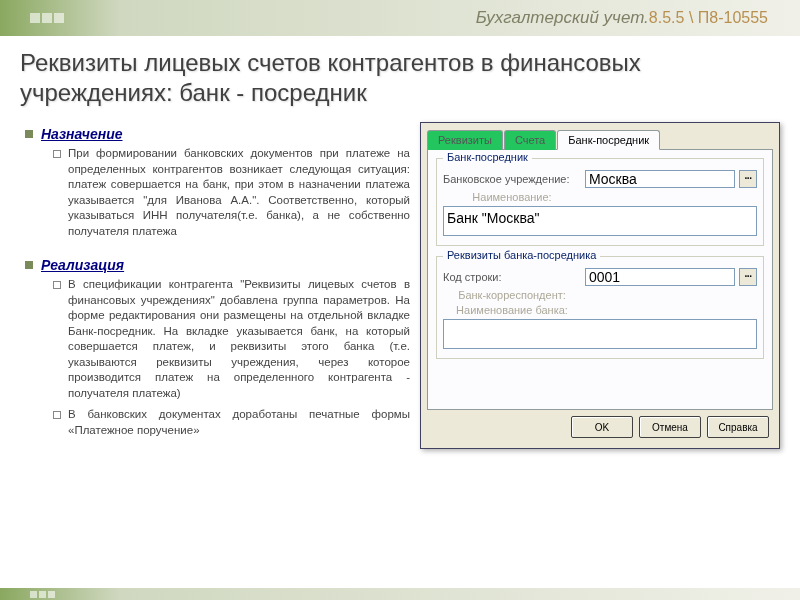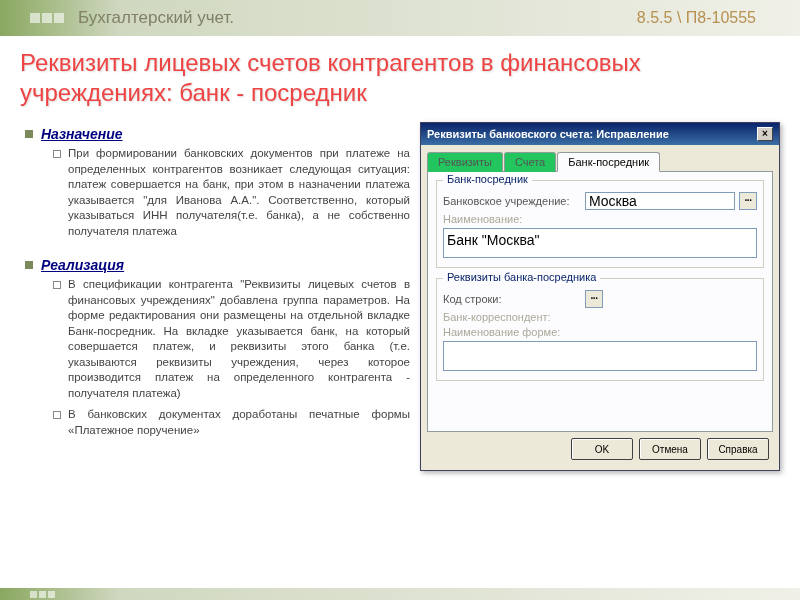--- a/index.html
+++ b/index.html
@@ -8,24 +8,24 @@
   .header-strip {
     background: linear-gradient(to right, #8aa860 0%, #d0d8c0 15%, #f0f0e8 100%);
     height: 36px;
     display: flex;
     align-items: center;
     padding: 0 10px 0 30px;
     position: relative;
   }
   .header-squares { display: flex; gap: 2px; margin-right: 14px; }
   .header-squares span { width: 10px; height: 10px; background: #fff; opacity: 0.6; }
-  .header-title { color: #808066; font-size: 17px; flex: 1; }
-  .header-version { color: #b89050; font-size: 16px; margin-right: 34px; }
+  .header-title { color: #808066; font-style: italic; font-size: 17px; flex: 1; text-align: right; }
+  .header-version { color: #b89050; font-size: 16px; margin-right: 22px; }
   
-  .slide-title { font-size: 24px; color: #ef4444; padding: 12px 20px 10px 20px; line-height: 1.25; text-shadow: 1px 1px 2px rgba(0,0,0,0.15); }
+  .slide-title { font-size: 24px; color: #404040; padding: 12px 20px 10px 20px; line-height: 1.25; text-shadow: 1px 1px 2px rgba(0,0,0,0.15); }
   
   .content { display: flex; padding: 0 8px 0 25px; gap: 10px; }
   .left-col { width: 385px; }
   
   .bullet-h { display: flex; align-items: center; gap: 8px; margin: 8px 0 4px 0; }
   .bullet-sq { width: 8px; height: 8px; background: #7a8a5a; }
   .bullet-h-text { color: #000080; font-style: italic; font-weight: bold; font-size: 14px; text-decoration: underline; }
   
   ul.sub { list-style: none; padding-left: 28px; }
   ul.sub li { display:flex; gap:7px; font-size: 11.5px; color: #444; line-height: 1.35; margin-bottom: 6px; text-align: justify;}
@@ -42,21 +42,21 @@
   .tab { background:#ece9d8; border:1px solid #919b9c; border-bottom:none; padding:3px 10px; font-size:11px; margin-right:1px; cursor:pointer; position:relative; top:1px; border-radius:3px 3px 0 0;}
   .tab.inactive { background:#22c55e; color:#555;}
   .tab.active { background:#fcfcfe; border-bottom:1px solid #fcfcfe; z-index:2;}
   .tab-panel { background:#fcfcfe; border:1px solid #919b9c; border-top:none; padding:8px; min-height:260px;}
   
   .grp { border:1px solid #d0d0c0; margin-bottom:10px; padding:8px 6px 6px 6px; position:relative;}
   .grp-title { position:absolute; top:-8px; left:6px; background:#fcfcfe; padding:0 4px; color:#0a246a; font-size:11px;}
   
   .frow { display:flex; align-items:center; margin:3px 0; gap:4px;}
   .flabel { width:138px; color:#555; font-size:11px;}
-  .flabel.disabled { color:#aca899;}
+  .flabel.disabled { color:#aca899;text-align:center;}
   .finput { flex:1; border:1px solid #7f9db9; background:#fff; height:18px; padding:1px 3px; font-size:14px; display:flex; align-items:center;}
   .finput.big { height:30px; align-items:flex-start; padding-top:3px;}
   .fbtn { width:18px; height:18px; border:1px solid #7f9db9; background:#ece9d8; text-align:center; font-size:10px; line-height:15px; font-weight:bold; letter-spacing:-1px; cursor:pointer;}
   
   .btnrow { display:flex; justify-content:flex-end; gap:6px; padding:6px 4px 4px 4px;}
   .btn { min-width:62px; height:22px; border:1px solid #404040; background:#ece9d8; font-size:10px; padding:0 8px; cursor:pointer; border-radius:2px; box-shadow: inset 1px 1px 0 #fff;}
   
   .footer-strip { position:fixed; bottom:0; left:0; right:0; height:12px; background: linear-gradient(to right, #8aa860 0%, #d0d8c0 15%, #f0f0e8 100%); display:flex; align-items:center; padding-left:30px;}
   .footer-strip .header-squares span { width:7px; height:7px;}
 </style>
@@ -96,24 +96,20 @@
           <span>В спецификации контрагента "Реквизиты лицевых счетов в финансовых учреждениях" добавлена группа параметров. На форме редактирования они размещены на отдельной вкладке Банк-посредник. На вкладке указывается банк, на который совершается платеж, и реквизиты этого банка (т.е. указываются реквизиты учреждения, через которое производится платеж на определенного контрагента - получателя платежа)</span>
         </li>
       <li>
           <span>В банковских документах доработаны печатные формы «Платежное поручение»</span>
         </li>
     </ul>
   </div>
 
   <div class="right-col">
     <div class="win">
-      <div class="win-title">
-        <span>Реквизиты банковского счета: Исправление</span>
-        <span class="win-close">×</span>
-      </div>
       <div class="win-body">
         <div class="tabs">
           <div class="tab inactive">Реквизиты</div>
           <div class="tab inactive">Счета</div>
           <div class="tab active">Банк-посредник</div>
         </div>
         <div class="tab-panel">
           <div class="grp">
             <div class="grp-title">Банк-посредник</div>
             <div class="frow">
@@ -126,27 +122,28 @@
             </div>
             <div class="frow">
               <div class="finput big" style="width:100%">Банк "Москва"</div>
             </div>
           </div>
 
           <div class="grp">
             <div class="grp-title">Реквизиты банка-посредника</div>
             <div class="frow">
               <div class="flabel">Код строки:</div>
+              <div class="finput">0001</div>
               <div class="fbtn">···</div>
             </div>
             <div class="frow">
               <div class="flabel disabled">Банк-корреспондент:</div>
             </div>
             <div class="frow">
-              <div class="flabel disabled">Наименование форме:</div>
+              <div class="flabel disabled">Наименование банка:</div>
             </div>
             <div class="frow">
               <div class="finput big" style="width:100%"></div>
             </div>
           </div>
         </div>
         <div class="btnrow">
           <button class="btn">OK</button>
           <button class="btn">Отмена</button>
           <button class="btn">Справка</button>

